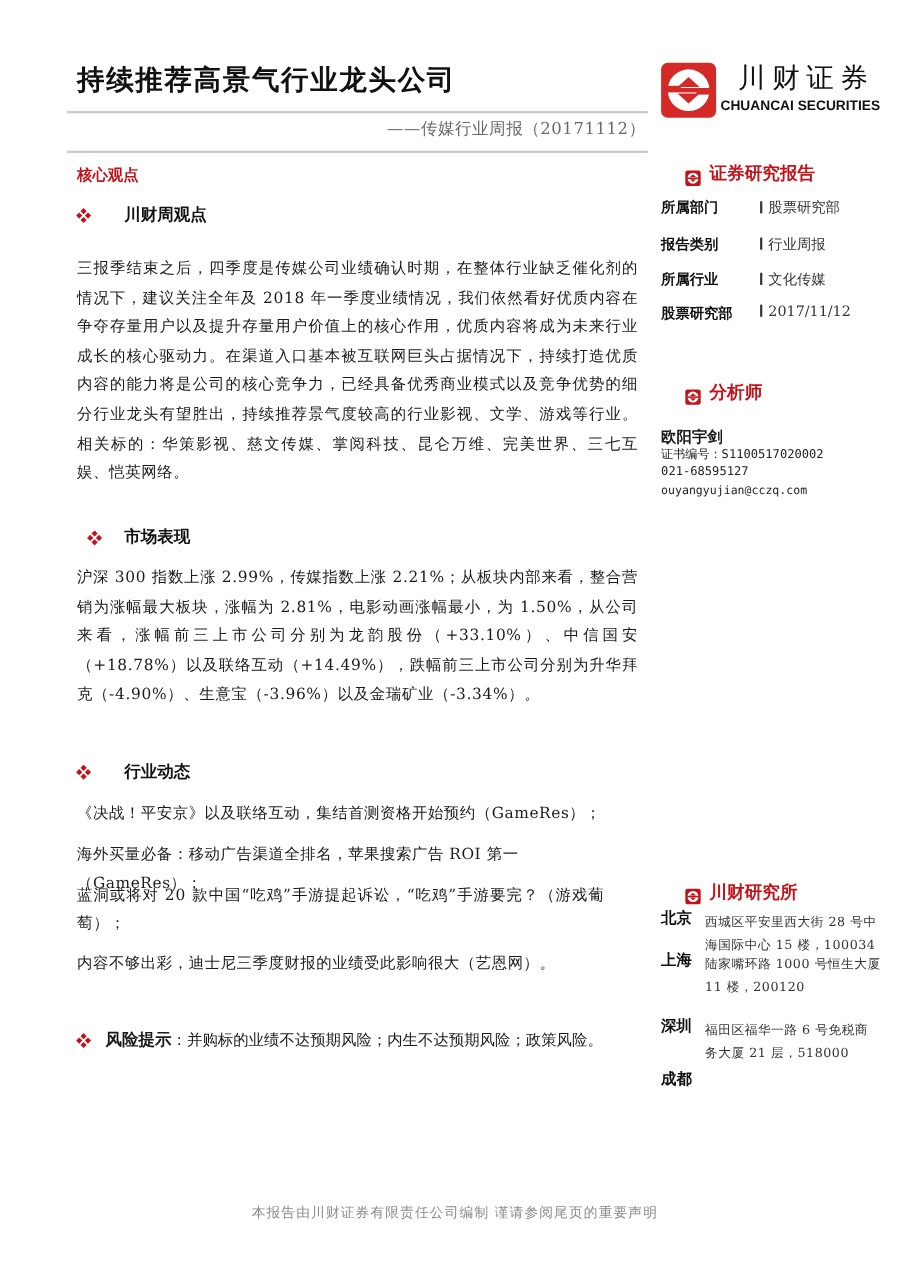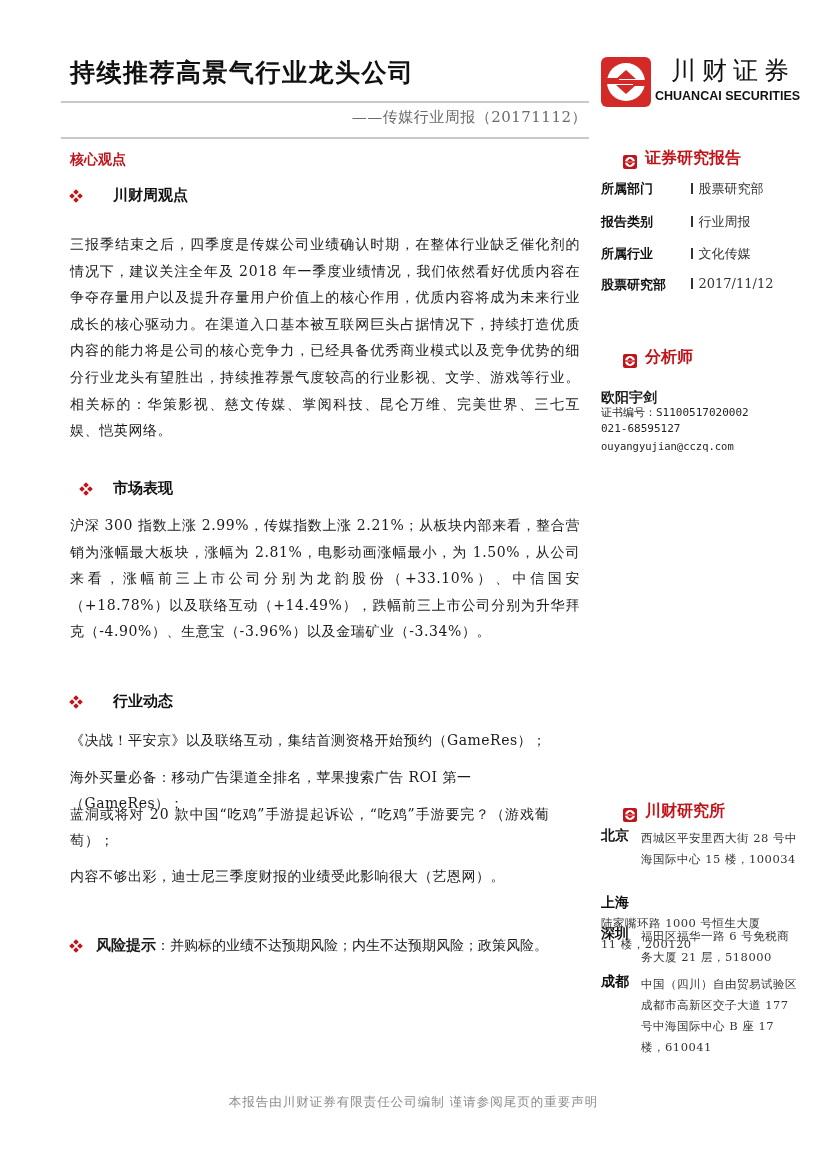--- a/index.html
+++ b/index.html
@@ -182,26 +182,25 @@
         <polygon points="7,10.5 9.8,8 4.2,8" fill="#c0141b"></polygon>
       </svg>
   </span>
   <span>川财研究所</span>
 </div>
 
 <div class="office" style="top:826px;">
   <span class="office-city">北京</span>
   <span class="office-addr">西城区平安里西大街 28 号中海国际中心 15 楼，100034</span>
 </div>
-<div class="office" style="top:893px;flex-direction:column;">
+<div class="office" style="top:864px;">
   <span class="office-city">上海</span>
   <span class="office-addr">陆家嘴环路 1000 号恒生大厦 11 楼，200120</span>
 </div>
 <div class="office" style="top:924px;">
   <span class="office-city">深圳</span>
   <span class="office-addr">福田区福华一路 6 号免税商务大厦 21 层，518000</span>
 </div>
 <div class="office" style="top:972px;">
   <span class="office-city">成都</span>
-  <span class="office-addr">中国（四川）自由贸易试验区成都市高新区交子大道 177 号中海国际中心 B 座 17 楼，610041</span>
 </div>
 
 <div class="footer">本报告由川财证券有限责任公司编制 谨请参阅尾页的重要声明</div>
 
 </body></html>

